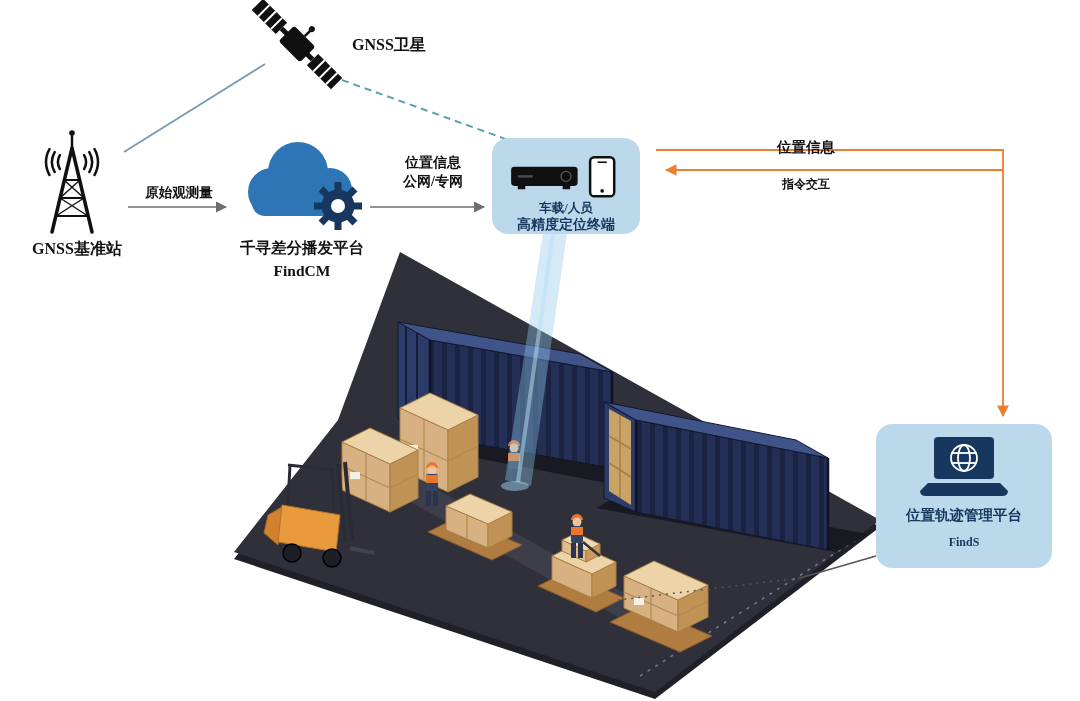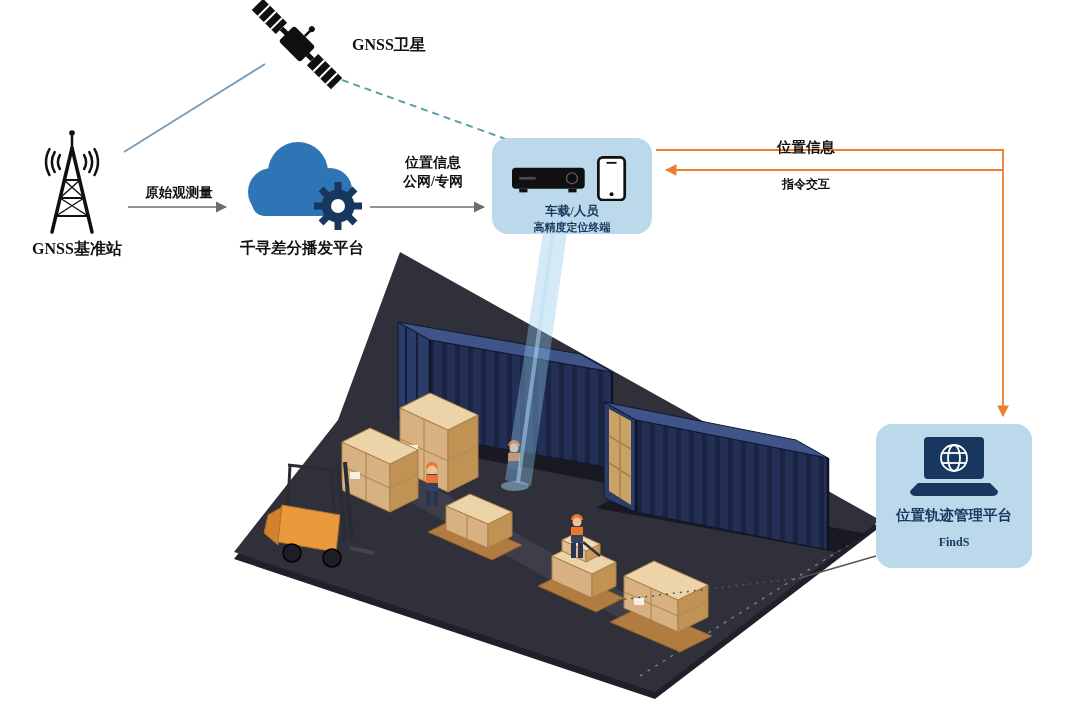--- a/index.html
+++ b/index.html
@@ -189,51 +189,52 @@
   </svg>
 
   <div class="label" style="left:352px;top:34px;font-size:16px;">GNSS卫星</div>
 
   <div class="label center" style="left:12px;top:238px;width:130px;font-size:16px;">GNSS基准站</div>
 
   <div class="label center" style="left:124px;top:184px;width:110px;font-size:13.5px;">原始观测量</div>
 
   <div class="label center" style="left:212px;top:238px;width:180px;font-size:15.5px;">
     <div>千寻差分播发平台</div>
+    <div style="font-weight:700;margin-top:2px;">FindCM</div>
   </div>
 
   <div class="label center" style="left:380px;top:154px;width:106px;font-size:14px;">
     <div>位置信息</div>
     <div style="">公网/专网</div>
   </div>
 
   <div class="label center" style="left:744px;top:127px;width:124px;font-size:14.5px;margin-top:11px;">位置信息</div>
 
   <div class="label center" style="left:744px;top:176px;width:124px;font-size:12px;">指令交互</div>
 
-  <div class="node" style="left:492px;top:138px;width:160px;height:96px;padding-top:18px;">
+  <div class="node" style="left:492px;top:138px;width:148px;height:96px;padding-top:18px;">
     <svg width="140" height="50" viewBox="0 0 140 50">
       <g>
         <rect x="4" y="13" width="80" height="23" rx="4" fill="#101010"></rect>
         <rect x="12" y="36" width="9" height="4" fill="#101010"></rect>
         <rect x="66" y="36" width="9" height="4" fill="#101010"></rect>
         <circle cx="70" cy="24.5" r="6" fill="#0d0d0d" stroke="#5a5a5a" stroke-width="1.5"></circle>
         <rect x="12" y="23" width="18" height="3" fill="#4a4a4a"></rect>
       </g>
       <g>
         <rect x="99" y="1.5" width="29" height="47" rx="5" fill="#ffffff" stroke="#101010" stroke-width="3"></rect>
         <line x1="108" y1="7.5" x2="119" y2="7.5" stroke="#101010" stroke-width="2"></line>
         <circle cx="113.5" cy="42" r="2.2" fill="#101010"></circle>
       </g>
     </svg>
     <div class="node-text" style="font-size:12.5px;margin-top:2px;">车载/人员</div>
-    <div class="node-text" style="font-size:11px;">高精度定位终端</div>
-  </div>
-
-  <div class="node" style="left:876px;top:424px;width:156px;height:144px;padding-top:12px;">
+    <div class="node-text" style="font-size:14px;">高精度定位终端</div>
+  </div>
+
+  <div class="node" style="left:876px;top:424px;width:176px;height:144px;padding-top:12px;">
     <svg width="92" height="62" viewBox="0 0 92 62">
       <rect x="16" y="1" width="60" height="42" rx="4" fill="#17375E"></rect>
       <g stroke="#ffffff" stroke-width="1.8" fill="none">
         <circle cx="46" cy="22" r="13"></circle>
         <ellipse cx="46" cy="22" rx="6" ry="13"></ellipse>
         <line x1="33.5" y1="17" x2="58.5" y2="17"></line>
         <line x1="33.5" y1="27" x2="58.5" y2="27"></line>
       </g>
       <path d="M10,47 L82,47 L90,55 Q90,60 84,60 L8,60 Q2,60 2,55 Z" fill="#17375E"></path>
     </svg>

